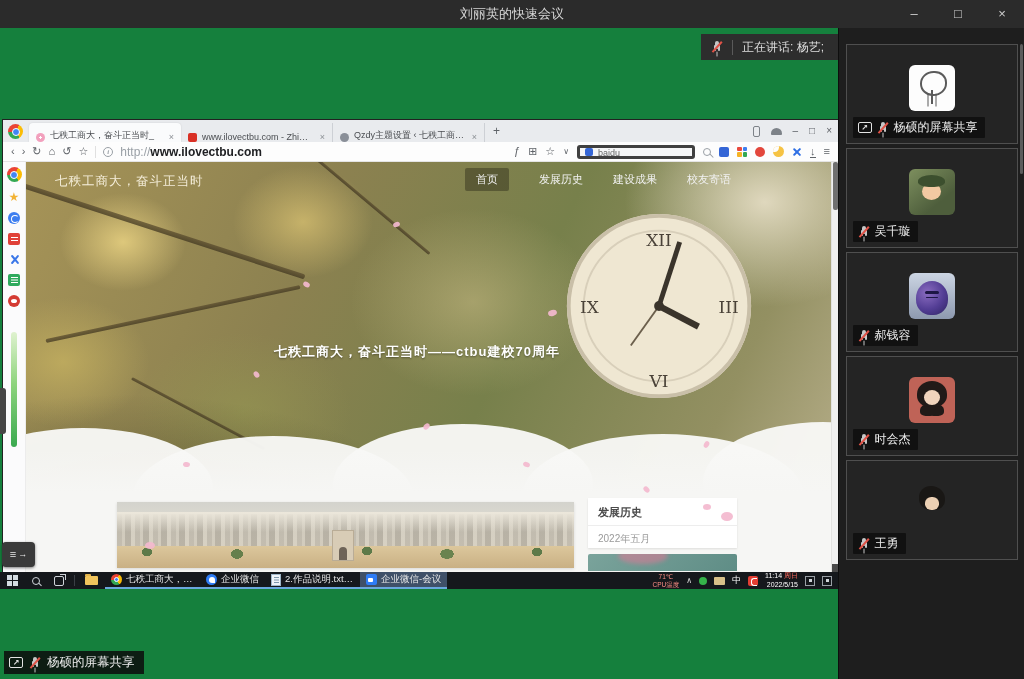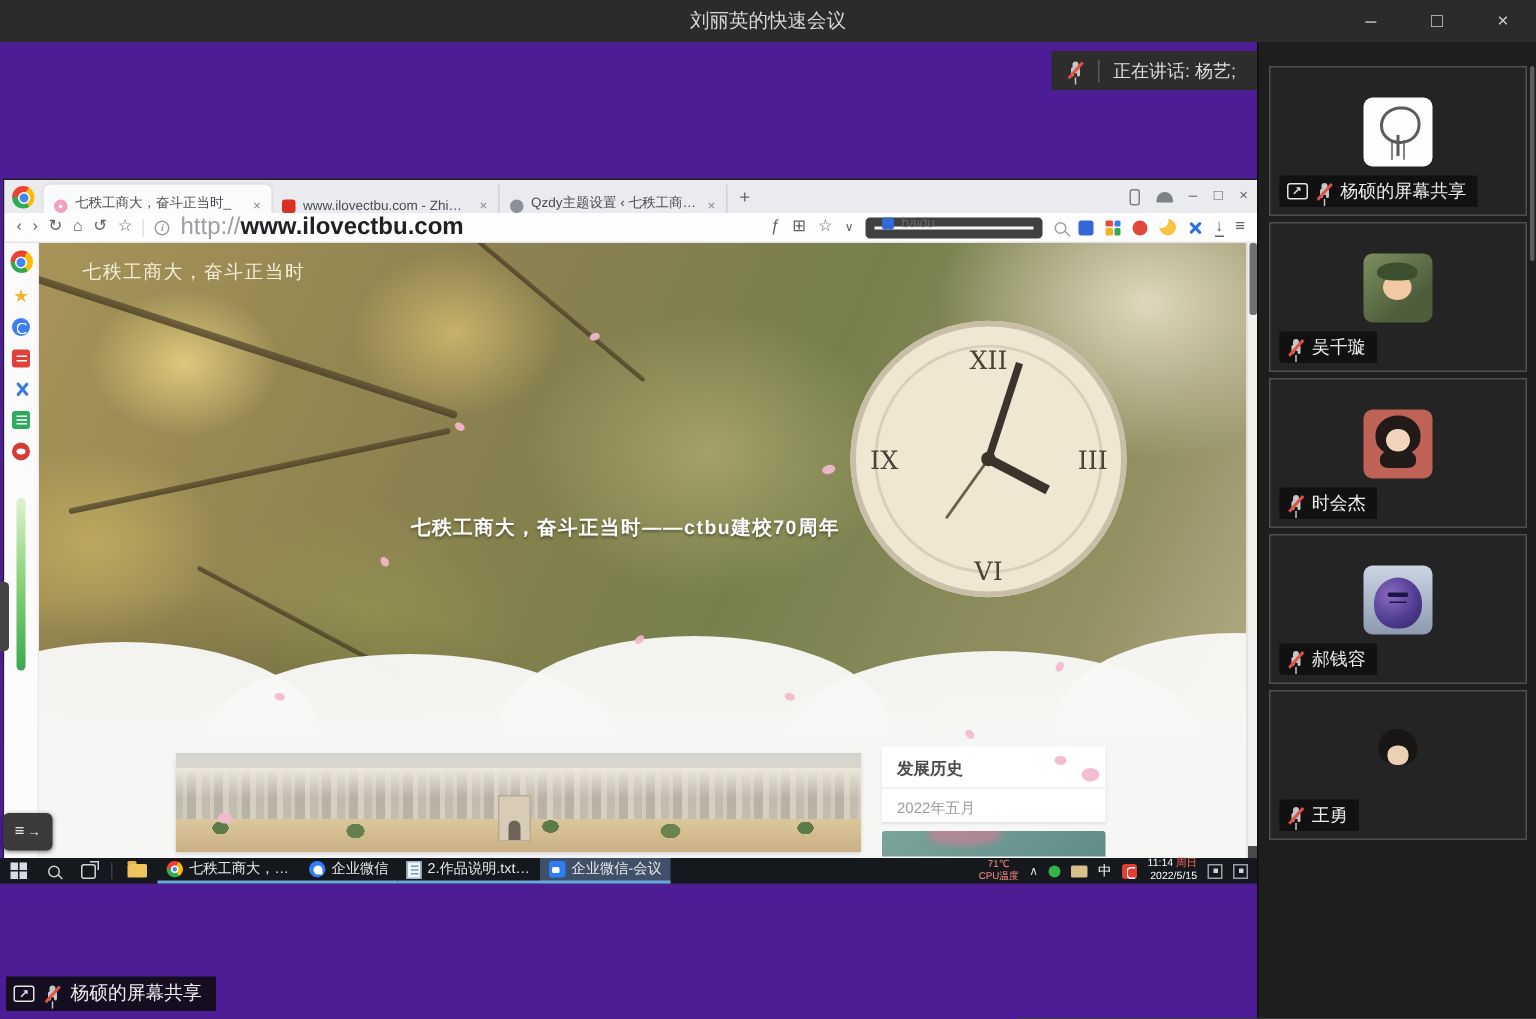--- a/index.html
+++ b/index.html
@@ -7,21 +7,21 @@
     font-family:"Liberation Sans","DejaVu Sans",sans-serif;-webkit-font-smoothing:antialiased}
   #app{position:relative;width:1024px;height:679px;background:#1e1e1e;overflow:hidden}
 
   
   .titlebar{position:absolute;top:0;left:0;right:0;height:28px;background:#2b2b2b;z-index:50}
   .titlebar .title{position:absolute;left:0;right:0;top:0;height:28px;line-height:28px;text-align:center;
     font-size:13px;color:#d6d6d6}
   .winctl{position:absolute;right:0;top:0;height:28px;display:flex;align-items:center;z-index:51}
   .winctl span{width:44px;text-align:center;color:#cfcfcf;font-size:13px;line-height:28px;cursor:default}
 
-  .stage{position:absolute;left:0;top:28px;width:838px;height:651px;background:#4c1d95;overflow:hidden}
+  .stage{position:absolute;left:0;top:28px;width:838px;height:651px;background:#15803d;overflow:hidden}
 
   
   .speaking{position:absolute;top:6px;right:0;height:26px;background:#2d2d2d;display:flex;align-items:center;
     gap:9px;padding:0 14px 0 10px;z-index:40}
   .speaking .vdiv{width:1px;height:15px;background:#5a5a5a}
   .speaking .sptext{font-size:12px;color:#dedede;white-space:nowrap}
 
   
   .mic{position:relative;width:12px;height:14px;display:inline-block;flex:0 0 auto}
   .mic::before{content:"";position:absolute;left:4px;top:1px;width:4px;height:8px;background:#c6c6c6;border-radius:2px;
@@ -96,24 +96,24 @@
   .bctl .phone{width:7px;height:11px;border:1.2px solid #7d8288;border-radius:2px}
   .bctl .cloak{width:11px;height:7px;border-radius:6px 6px 1px 1px;background:#7d8288}
   .bctl span{font-size:10px;color:#5f6368;line-height:1}
 
   .toolbar{position:relative;height:20px;background:#fdfdfd;border-bottom:1px solid #e4e4e4;display:flex;align-items:center;
     padding:0 8px;gap:7px}
   .toolbar .tbi{font-size:11px;color:#5f6368;line-height:1}
   .toolbar .tdiv{width:1px;height:12px;background:#e0e0e0}
   .ii{width:10px;height:10px;border:1px solid #9aa0a6;border-radius:50%;color:#9aa0a6;
     font:italic bold 7px/8px "Liberation Serif",serif;text-align:center;flex:0 0 auto}
-  .url{font-size:16px;color:#202124;white-space:nowrap}
+  .url{font-size:12px;color:#202124;white-space:nowrap}
   .url .scheme{color:#9aa0a6}
   .tright{margin-left:auto;display:flex;align-items:center;gap:8px}
-  .searchbox{display:flex;align-items:flex-end;gap:5px;width:118px;height:14px;background:#f5f6f7;border:6px solid #404040;
+  .searchbox{display:flex;align-items:flex-start;gap:5px;width:118px;height:14px;background:#f5f6f7;border:3px solid #404040;
     border-radius:3px;padding:0 5px}
   .searchbox .bicon{width:8px;height:8px;border-radius:2px;background:#3566d6}
   .searchbox .stext{font-size:9px;color:#666;flex:1}
   .mag{position:relative;width:8px;height:8px;border:1.4px solid #9aa0a6;border-radius:50%}
   .mag::after{content:"";position:absolute;right:-3.5px;bottom:-1.5px;width:4.5px;height:1.4px;background:#9aa0a6;transform:rotate(45deg)}
   .sq-blue{width:10px;height:10px;border-radius:2px;background:#3566d6}
   .grid4{width:10px;height:10px;display:grid;grid-template:1fr 1fr/1fr 1fr;gap:1px}
   .grid4 i{border-radius:1px}
   .grid4 i:nth-child(1){background:#e9493d}.grid4 i:nth-child(2){background:#3d7ef0}
   .grid4 i:nth-child(3){background:#f5b223}.grid4 i:nth-child(4){background:#34a853}
@@ -352,20 +352,26 @@
             <text x="87" y="53.5" text-anchor="middle" font-size="9" fill="#4a4238" font-family="DejaVu Serif,serif">III</text>
             <text x="50" y="93" text-anchor="middle" font-size="9" fill="#4a4238" font-family="DejaVu Serif,serif">VI</text>
             <text x="13" y="53.5" text-anchor="middle" font-size="9" fill="#4a4238" font-family="DejaVu Serif,serif">IX</text>
             <line x1="50" y1="50" x2="61" y2="16" stroke="#3a342b" stroke-width="2.6"></line>
             <line x1="50" y1="50" x2="71" y2="61" stroke="#3a342b" stroke-width="3.4"></line>
             <line x1="50" y1="50" x2="35" y2="71" stroke="#6b5f4c" stroke-width="1"></line>
             <circle cx="50" cy="50" r="2.6" fill="#3a342b"></circle>
           </svg>
 
           <div class="sitelogo">七秩工商大，奋斗正当时</div>
+          <div class="sitenav">
+            <span class="cur">首页</span>
+            <span>发展历史</span>
+            <span>建设成果</span>
+            <span>校友寄语</span>
+          </div>
 
           <div class="herosub">七秩工商大，奋斗正当时——ctbu建校70周年</div>
 
           <i class="petal" style="left:300px;top:120px;transform:rotate(30deg)"></i>
           <i class="petal" style="left:390px;top:60px;transform:rotate(-20deg)"></i>
           <i class="petal" style="left:250px;top:210px;transform:rotate(55deg)"></i>
           <i class="petal" style="left:180px;top:300px;transform:rotate(10deg)"></i>
           <i class="petal" style="left:420px;top:262px;transform:rotate(-40deg)"></i>
           <i class="petal" style="left:520px;top:300px;transform:rotate(20deg)"></i>
           <i class="petal" style="left:545px;top:148px;width:9px;height:6px;transform:rotate(-15deg)"></i>
@@ -490,34 +496,34 @@
     <div class="tile">
       <div class="av av2"></div>
       <div class="namerow">
         <span class="chip">
           <span class="mic"></span>
           <span class="pname">吴千璇</span>
         </span>
       </div>
     </div>
     <div class="tile">
+      <div class="av av4"></div>
+      <div class="namerow">
+        <span class="chip">
+          <span class="mic"></span>
+          <span class="pname">郝钱容</span>
+        </span>
+      </div>
+    </div>
+    <div class="tile">
       <div class="av av5"></div>
       <div class="namerow">
         <span class="chip">
           <span class="mic"></span>
           <span class="pname">时会杰</span>
-        </span>
-      </div>
-    </div>
-    <div class="tile">
-      <div class="av av4"></div>
-      <div class="namerow">
-        <span class="chip">
-          <span class="mic"></span>
-          <span class="pname">郝钱容</span>
         </span>
       </div>
     </div>
     <div class="tile">
       <div class="av av6"></div>
       <div class="namerow">
         <span class="chip">
           <span class="mic"></span>
           <span class="pname">王勇</span>
         </span>

